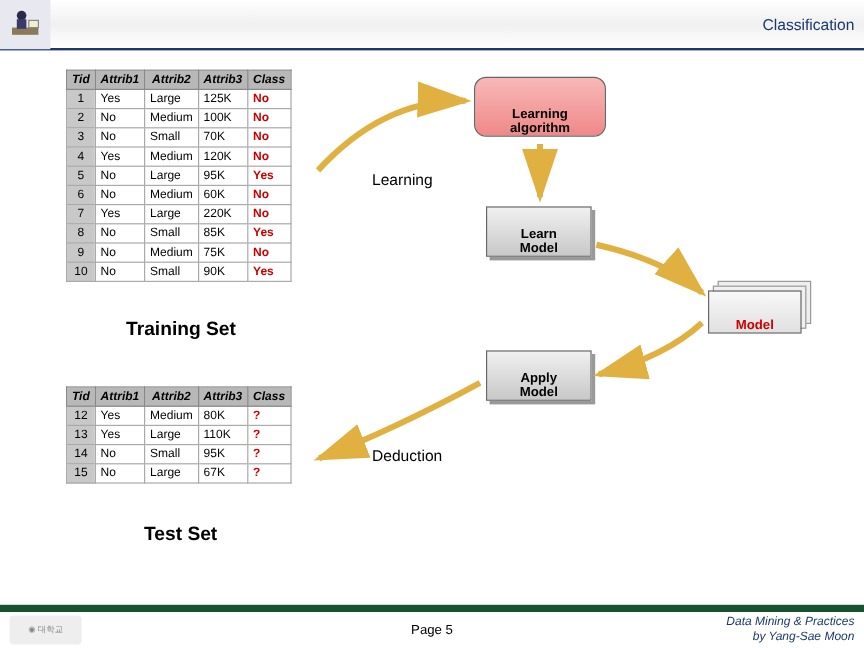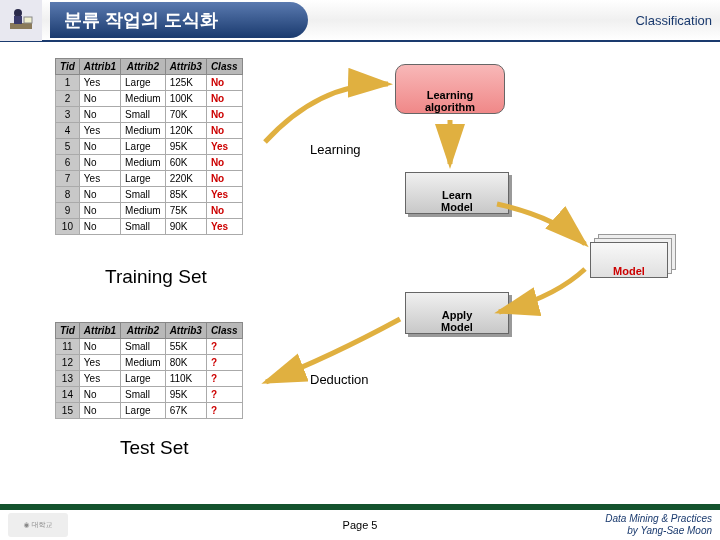--- a/index.html
+++ b/index.html
@@ -8,24 +8,24 @@
 .header-icon{width:42px;height:42px;background:#e8e8f0;display:flex;align-items:center;justify-content:center;margin-right:8px}
 .header-title{background:linear-gradient(#5a7ab0,#1a3a6e);color:#fff;font-size:18px;font-weight:bold;padding:6px 90px 6px 14px;border-radius:0 20px 20px 0;flex:0 0 auto}
 .header-right{margin-left:auto;padding-right:8px;color:#1a3a6e;font-size:13px}
 .content{position:relative;width:720px;height:460px}
 .tbl{position:absolute;border-collapse:collapse;font-size:10px}
 .tbl th{background:#b8b8b8;color:#000;font-weight:bold;padding:2px 4px;border:1px solid #888;font-style:italic}
 .tbl th:first-child{font-style:italic}
 .tbl td{padding:2px 4px;border:1px solid #aaa;background:#fff}
 .tbl td.tid{background:#c8c8c8;text-align:center}
 .tbl td.cls{color:#c00;font-weight:bold}
-.caption{position:absolute;font-size:19px;font-weight:normal}
+.caption{position:absolute;font-size:16px;font-weight:bold}
 .box{position:absolute;border:1px solid #666;text-align:center;font-weight:bold;display:flex;align-items:center;justify-content:flex-end;flex-direction:column;font-size:11px}
 .box-red{background:linear-gradient(#f8b8b8,#f08888);border-radius:10px;width:110px;height:50px}
-.box-gray{background:linear-gradient(#f0f0f0,#c8c8c8);width:104px;height:42px;box-shadow:3px 3px 0 #999}
+.box-gray{background:linear-gradient(#f0f0f0,#c8c8c8);width:88px;height:42px;box-shadow:3px 3px 0 #999}
 .box-model{background:linear-gradient(#f8f8f8,#e0e0e0);width:78px;height:36px;color:#c00}
 .model-stack{position:absolute}
 .model-stack .s1{position:absolute;left:8px;top:-8px;width:78px;height:36px;background:#eee;border:1px solid #999}
 .model-stack .s2{position:absolute;left:4px;top:-4px;width:78px;height:36px;background:#f0f0f0;border:1px solid #999}
 .lbl{position:absolute;font-size:13px}
 .arrow{position:absolute}
 .arrow svg{overflow:visible}
 .footer{position:absolute;bottom:0;left:0;right:0;height:36px;display:flex;align-items:center;border-top:6px solid #14532d}
 .footer-logo{width:60px;height:24px;background:#eee;margin-left:8px;border-radius:3px;display:flex;align-items:center;justify-content:center;font-size:7px;color:#888}
 .footer-page{position:absolute;left:50%;transform:translateX(-50%);font-size:11px}
@@ -36,21 +36,20 @@
 
 <div class="header">
   <div class="header-icon">
     <svg width="30" height="30" viewBox="0 0 30 30">
         <rect x="4" y="18" width="22" height="6" fill="#8a7a5a"></rect>
         <circle cx="12" cy="8" r="4" fill="#2a2a4a"></circle>
         <rect x="8" y="11" width="8" height="8" fill="#3a3a6a"></rect>
         <rect x="18" y="12" width="8" height="6" fill="#f0f0d0" stroke="#888"></rect>
       </svg>
   </div>
-  <div class="header-title">분류 작업의 도식화</div>
   <div class="header-right">Classification</div>
 </div>
 
 <div class="content">
 
   <table class="tbl" id="train-tbl" style="left:55px;top:16px">
       <tbody>
         <tr>
           <th>Tid</th>
           <th>Attrib1</th>
@@ -133,27 +132,20 @@
   <div class="caption" style="left:105px;top:224px">Training Set</div>
 
   <table class="tbl" id="test-tbl" style="left:55px;top:280px">
       <tbody>
         <tr>
           <th>Tid</th>
           <th>Attrib1</th>
           <th>Attrib2</th>
           <th>Attrib3</th>
           <th>Class</th>
-        </tr>
-        <tr>
-          <td class="tid">11</td>
-          <td>No</td>
-          <td>Small</td>
-          <td>55K</td>
-          <td class="cls">?</td>
         </tr>
         <tr>
           <td class="tid">12</td>
           <td>Yes</td>
           <td>Medium</td>
           <td>80K</td>
           <td class="cls">?</td>
         </tr>
         <tr>
           <td class="tid">13</td>

